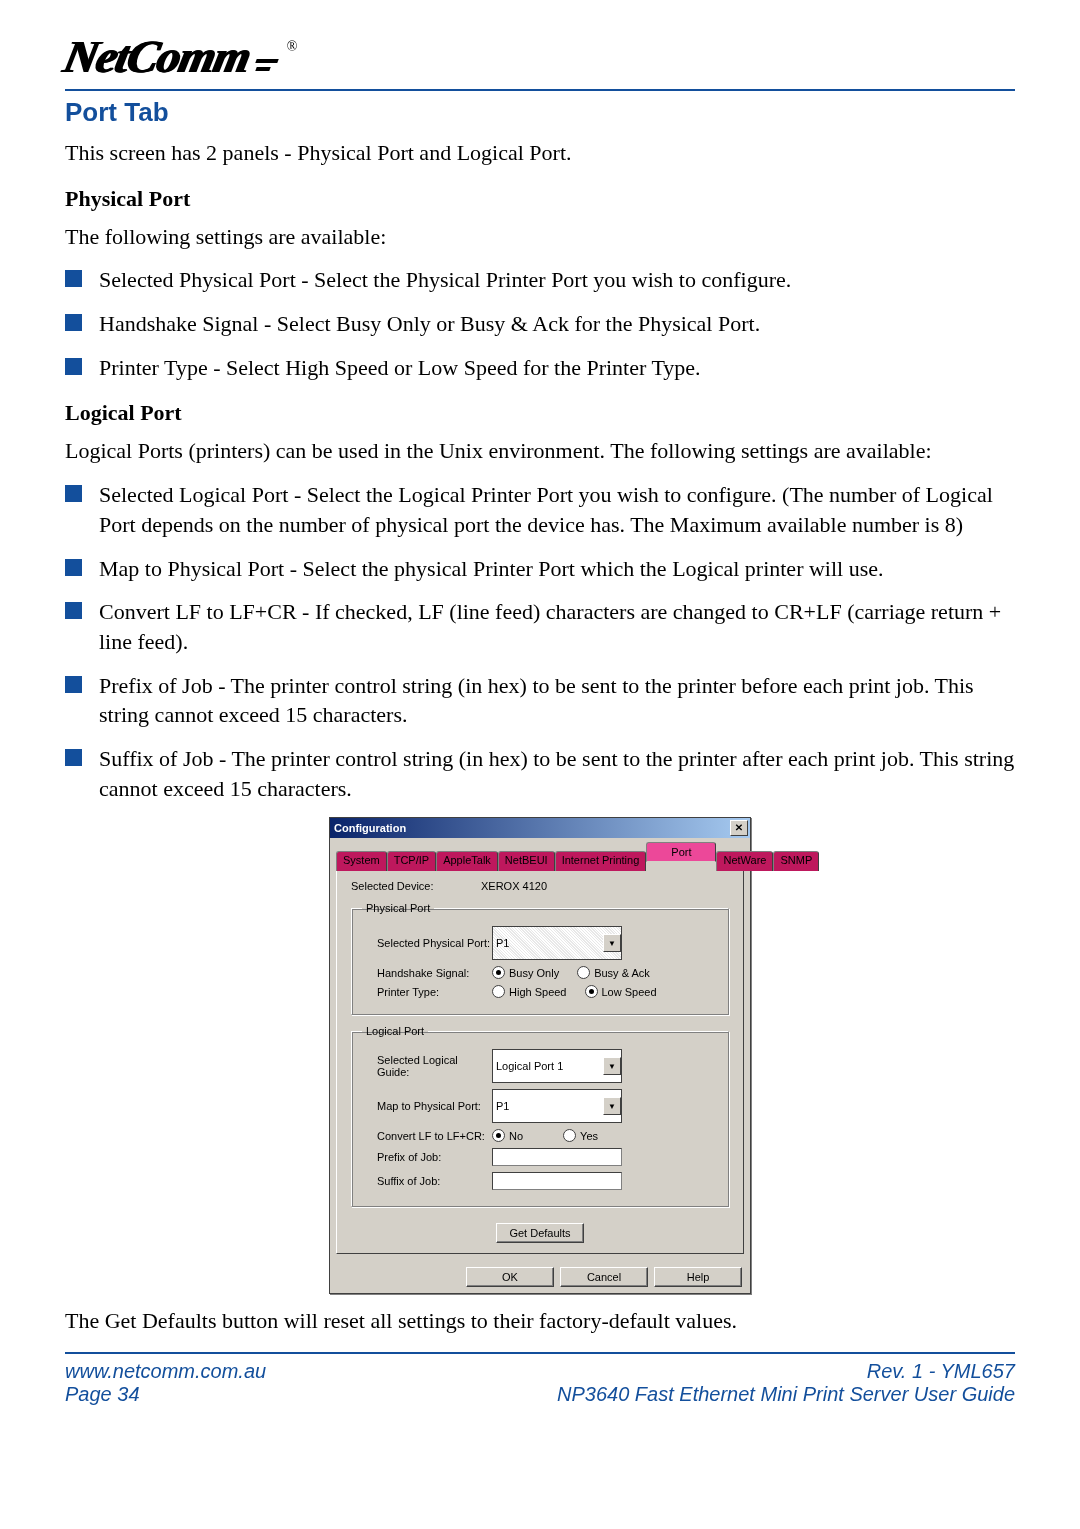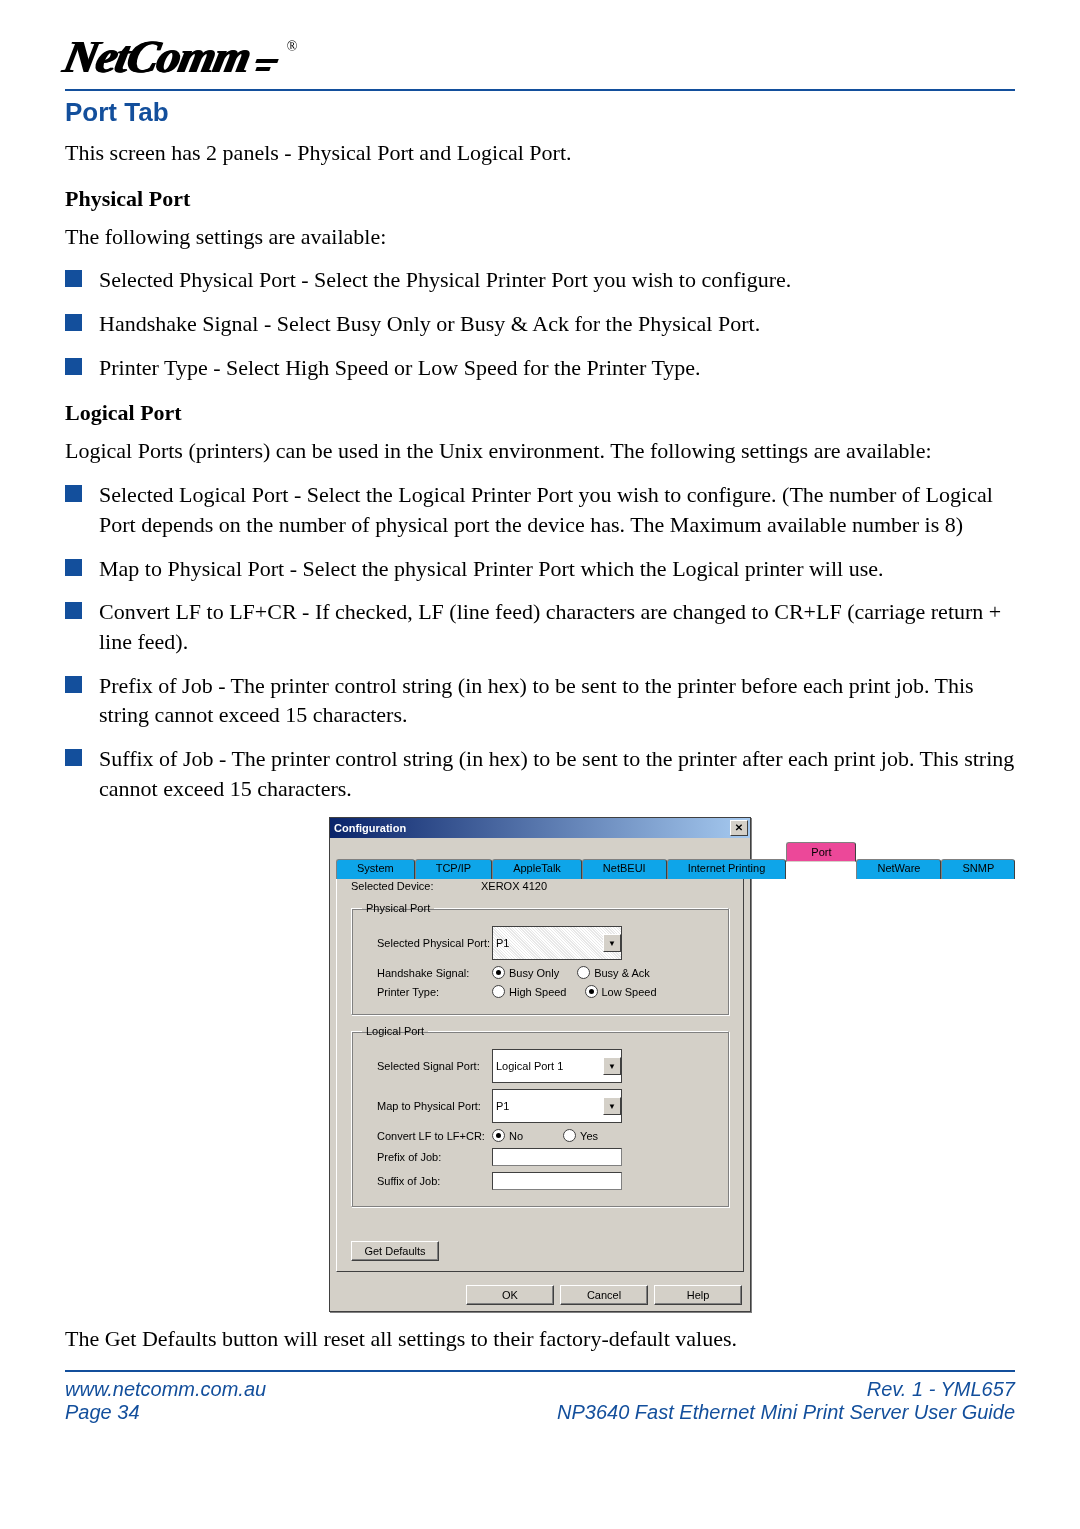--- a/index.html
+++ b/index.html
@@ -138,27 +138,27 @@
     padding: 4px 6px 0 6px;
     position: relative;
     z-index: 2;
   }
   .tab {
     border: 1px solid #808080;
     border-bottom: none;
     border-right-color:#404040;
     border-top-left-radius: 3px;
     border-top-right-radius: 3px;
-    padding: 2px 20px;
-    background: #0ea5e9;
+    padding: 2px 6px;
+    background: #be185d;
     margin-right: 0px;
     font-size: 11px;
     white-space: nowrap;
     position: relative;
-    top: 17px;
+    top: 9px;
   }
   .tab.active {
     background: #ec4899;
     border-bottom: 1px solid #d4d0c8;
     padding: 3px 24px;
     top: 0;
     z-index: 3;
   }
   .tabcontent {
     border: 1px solid #fff;
@@ -252,22 +252,22 @@
     text-align: center;
   }
   .btn-row {
     display: flex;
     justify-content: flex-end;
     gap: 6px;
     padding: 6px 8px;
   }
   .getdef-row {
     display: flex;
-    justify-content: flex-start;
-    margin-top: 34px;
+    justify-content: center;
+    margin-top: 16px;
   }
 
   hr.footer-rule {
     border: none;
     border-top: 2px solid #134f9c;
     margin: 16px 0 6px 0;
   }
   .footer-row {
     display: flex;
     justify-content: space-between;
@@ -364,21 +364,21 @@
             <span class="radio">
               <span class="radio-circle checked"></span>
               <span>Low Speed</span>
             </span>
           </div>
         </fieldset>
 
         <fieldset>
           <legend>Logical Port</legend>
           <div class="row">
-            <span class="lbl-indent">Selected Signal Port:</span>
+            <span class="lbl-indent">Selected Logical Guide:</span>
             <div class="winselect">
               <span>Logical Port 1</span>
               <span class="arrow">▼</span>
             </div>
           </div>
           <div class="row">
             <span class="lbl-indent">Map to Physical Port:</span>
             <div class="winselect">
               <span>P1</span>
               <span class="arrow">▼</span>

